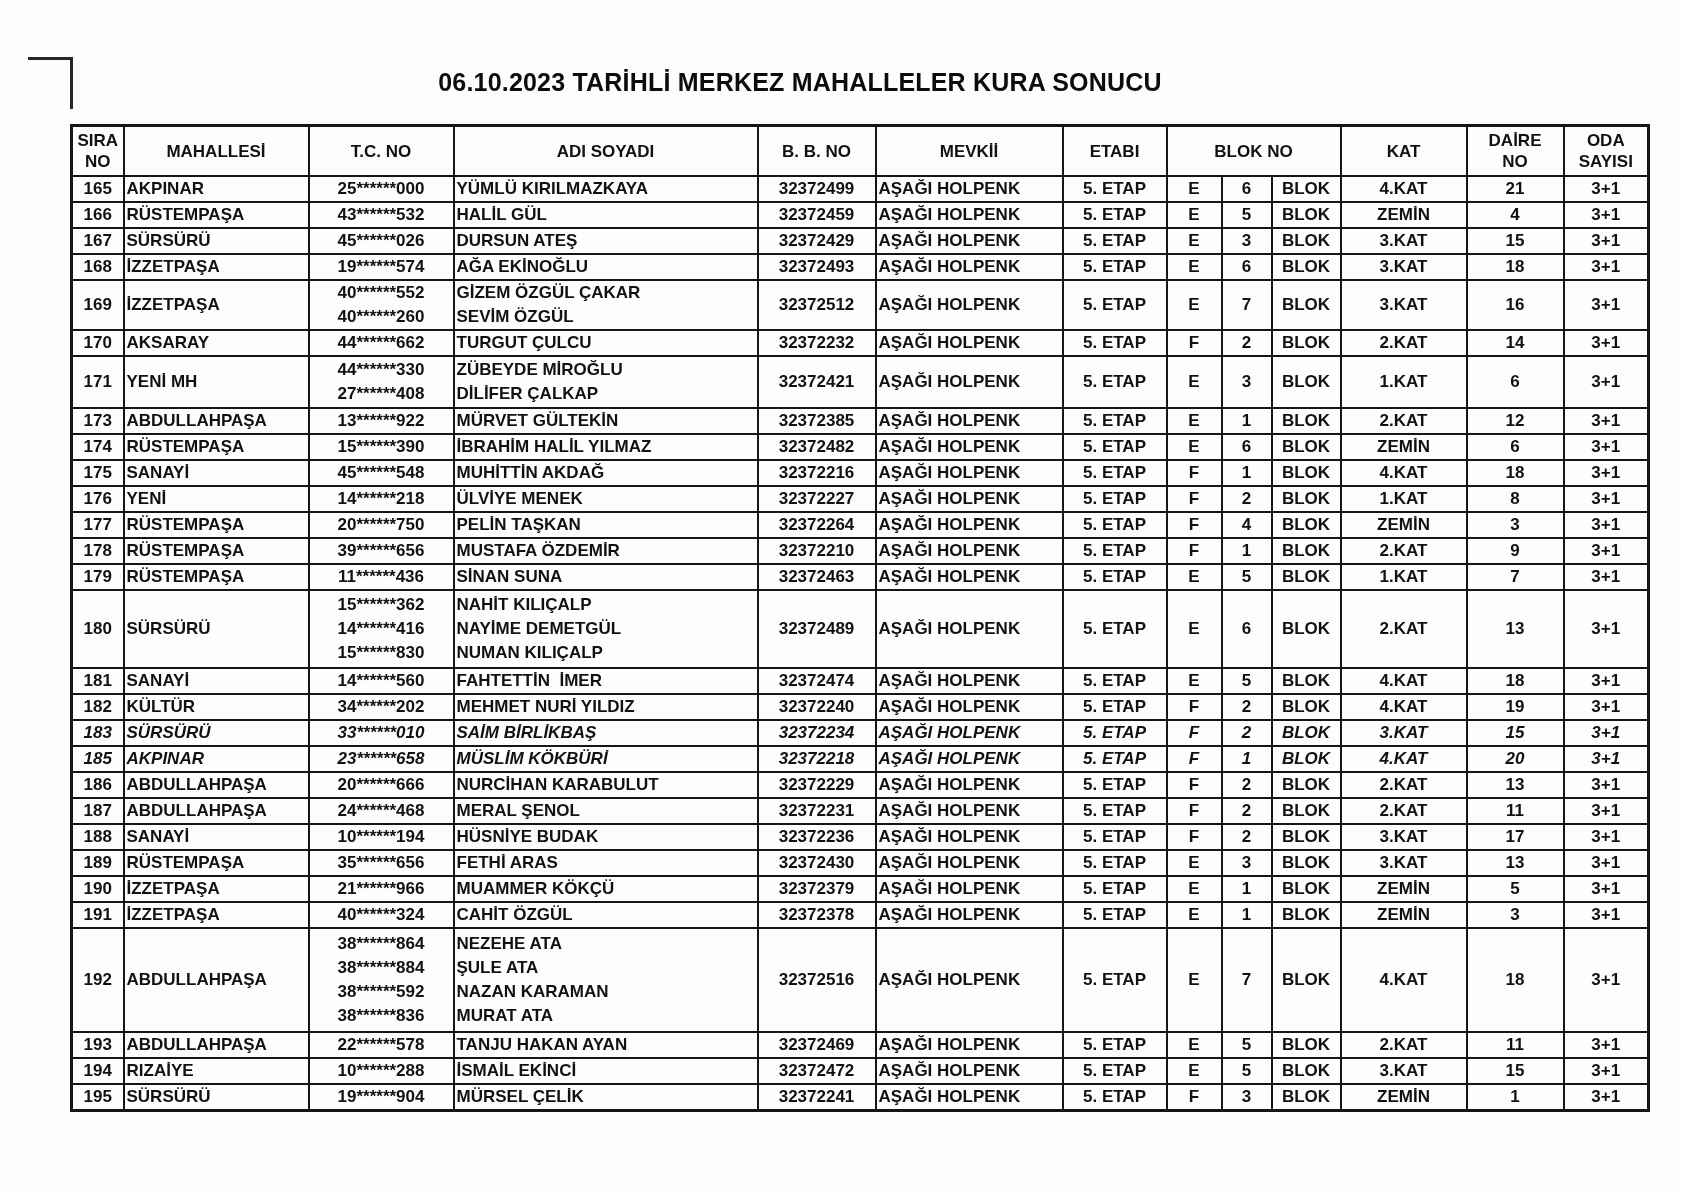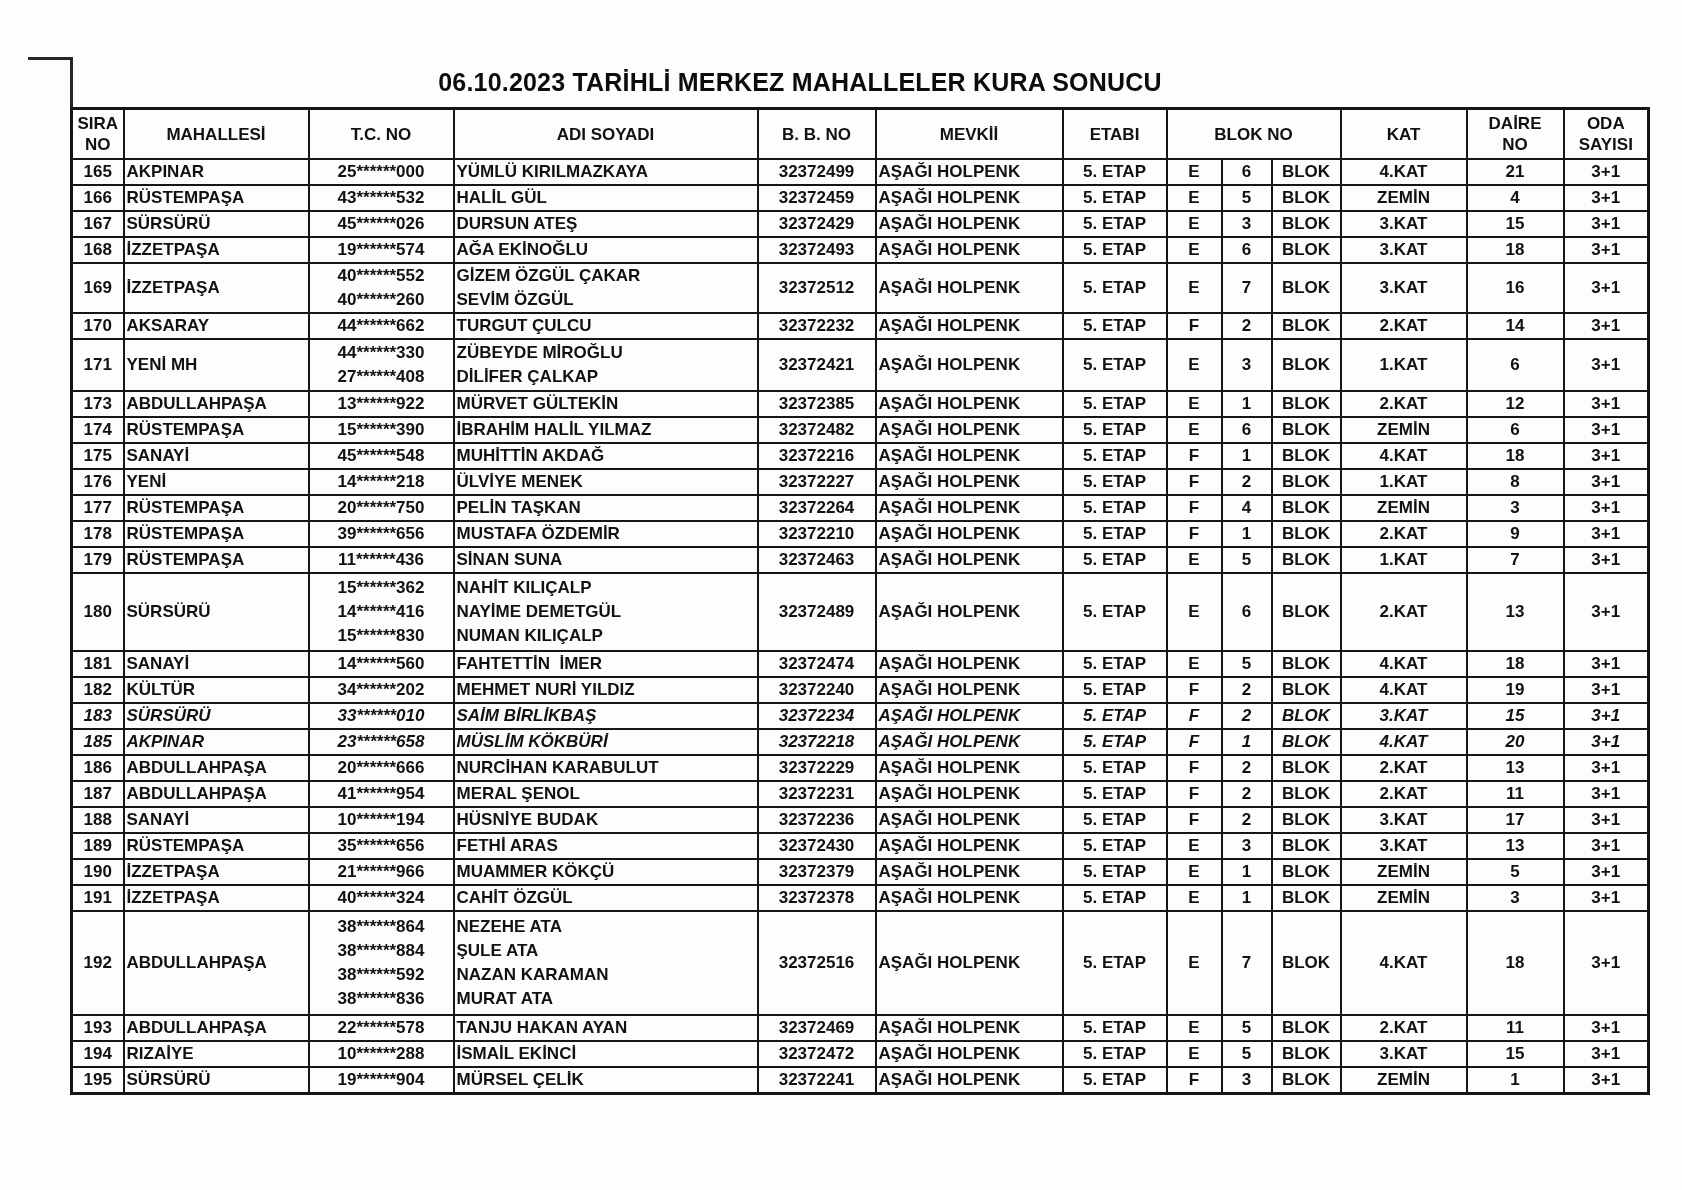--- a/index.html
+++ b/index.html
@@ -44,21 +44,21 @@
     position: absolute;
     left: 70px;
     top: 57px;
     width: 3px;
     height: 52px;
     background: #262626;
   }
   table.kura {
     position: absolute;
     left: 70px;
-    top: 107px;
+    top: 124px;
     width: 1577px;
     border-collapse: collapse;
     table-layout: fixed;
     background: #fdfdfd;
   }
   table.kura, table.kura th, table.kura td {
     border: 2px solid #161616;
   }
   table.kura { border-width: 3px; }
   table.kura th {
@@ -432,21 +432,21 @@
           <td class="c-center">F</td>
           <td class="c-center">2</td>
           <td class="c-center">BLOK</td>
           <td class="c-center">2.KAT</td>
           <td class="c-center">13</td>
           <td class="c-center">3+1</td>
         </tr>
         <tr style="height: 24px;">
           <td class="c-center">187</td>
           <td class="c-left">ABDULLAHPAŞA</td>
-          <td class="c-center">41******954</td>
+          <td class="c-center">24******468</td>
           <td class="c-left">MERAL ŞENOL</td>
           <td class="c-center">32372231</td>
           <td class="c-left">AŞAĞI HOLPENK</td>
           <td class="c-center">5. ETAP</td>
           <td class="c-center">F</td>
           <td class="c-center">2</td>
           <td class="c-center">BLOK</td>
           <td class="c-center">2.KAT</td>
           <td class="c-center">11</td>
           <td class="c-center">3+1</td>

